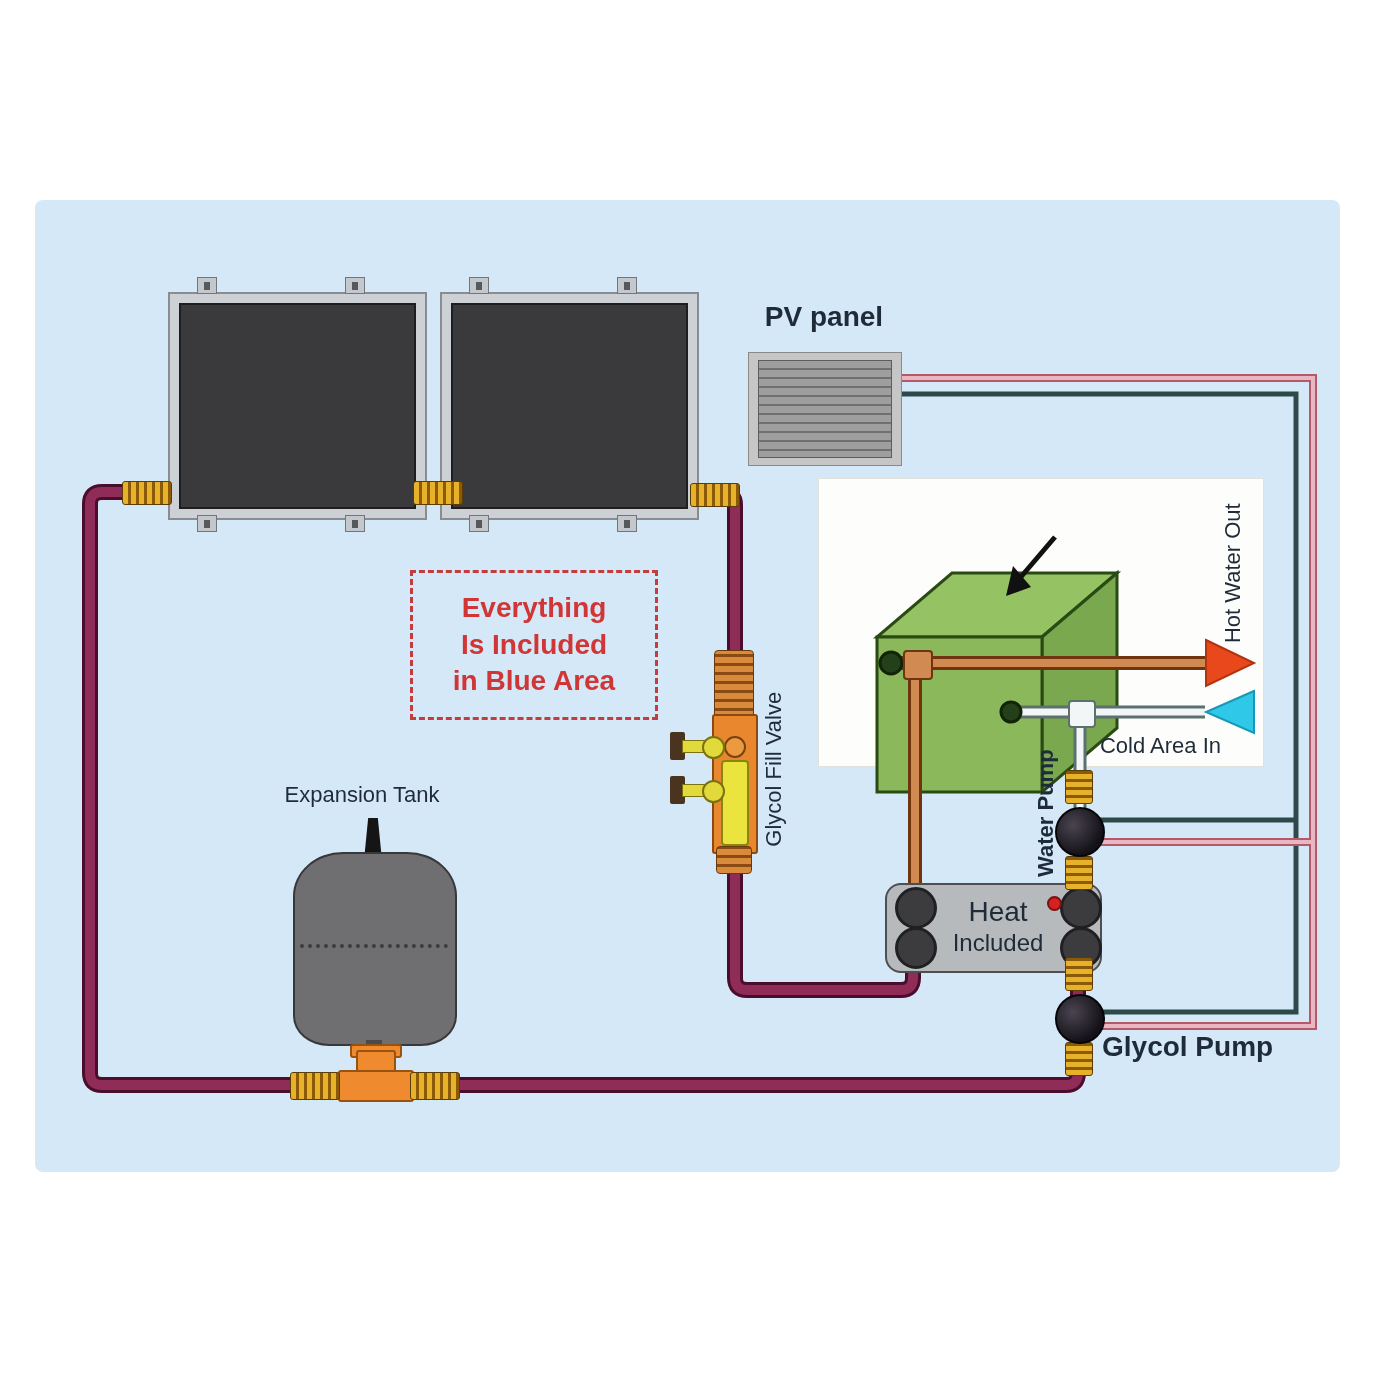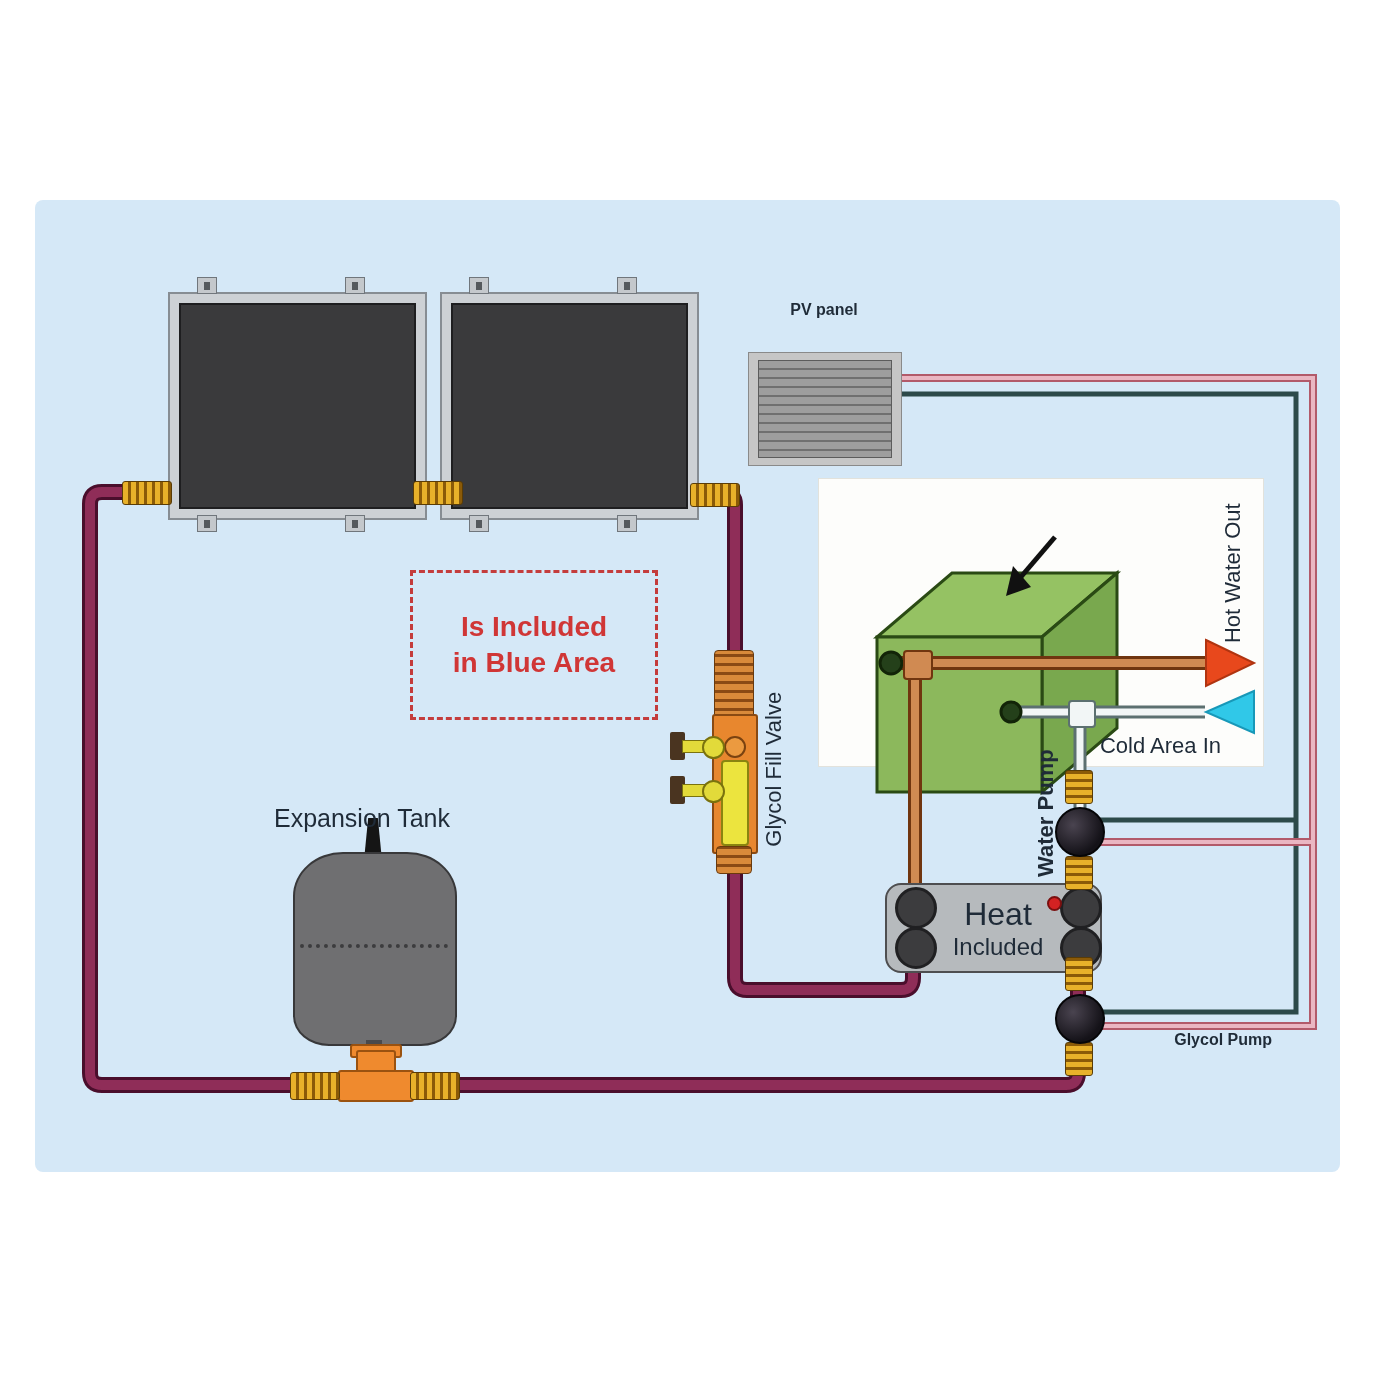--- a/index.html
+++ b/index.html
@@ -1,19 +1,19 @@
 <!DOCTYPE html>
 <html><head>
 <meta charset="utf-8">
 <style>
   html,body{margin:0;padding:0;background:#ffffff;}
   #stage{position:relative;width:1400px;height:1400px;background:#ffffff;overflow:hidden;
          font-family:"Liberation Sans", sans-serif;}
   .abs{position:absolute;}
-  .lbl{color:#1f2b38;font-size:16px;line-height:1.2;text-align:center;white-space:nowrap;}
+  .lbl{color:#1f2b38;font-size:28px;line-height:1.2;text-align:center;white-space:nowrap;}
   .bold{font-weight:bold;}
   .rot{transform:rotate(-90deg);}
   
   #blue-area{left:35px;top:200px;width:1305px;height:972px;background:#d5e8f7;border-radius:8px;z-index:1;}
   #inset-box{left:818px;top:478px;width:444px;height:287px;background:#fdfdfb;border:1px solid #e2e2dc;z-index:2;}
   #note-box{left:410px;top:570px;width:242px;height:144px;border:3px dashed #c43c3c;z-index:2;
             display:flex;flex-direction:column;justify-content:center;}
   #note-box div{color:#d03636;font-weight:bold;font-size:28px;line-height:1.3;text-align:center;}
   #diagram-svg{left:0;top:0;width:1400px;height:1400px;z-index:3;}
   .comp{z-index:5;}
@@ -61,20 +61,21 @@
 </head>
 <body>
 
 <div id="stage">
 
   <div id="blue-area" class="abs"></div>
 
   <div id="inset-box" class="abs"></div>
 
   <div id="note-box" class="abs">
+    <div>Everything</div>
     <div>Is Included</div>
     <div>in Blue Area</div>
   </div>
 
   <svg id="diagram-svg" class="abs" viewBox="0 0 1400 1400">
 
     <g>
       <polygon points="877,637 1042,637 1117,573 952,573" fill="#95c263" stroke="#2a4a14" stroke-width="3"></polygon>
       <polygon points="1042,637 1117,573 1117,728 1042,792" fill="#79a84e" stroke="#2a4a14" stroke-width="3"></polygon>
       <rect x="877" y="637" width="165" height="155" fill="#8cb85c" stroke="#2a4a14" stroke-width="3"></rect>
@@ -185,24 +186,24 @@
   <div class="abs comp tee-sq" style="left:1068px;top:700px;width:24px;height:24px;background:#f2f6f6;border:2px solid #5c7070;"></div>
 
   <div class="abs comp brassv" style="left:1065px;top:770px;width:26px;height:32px;"></div>
   <div class="abs comp brassv" style="left:1065px;top:856px;width:26px;height:32px;"></div>
   <div class="abs comp pump" style="left:1055px;top:807px;"></div>
   <div class="abs comp brassv" style="left:1065px;top:957px;width:26px;height:32px;"></div>
   <div class="abs comp brassv" style="left:1065px;top:1042px;width:26px;height:32px;"></div>
   <div class="abs comp pump" style="left:1055px;top:994px;"></div>
 
   <div class="abs txt lbl bold" style="left:748px;top:300px;width:152px;">PV panel</div>
-  <div class="abs txt lbl" style="left:262px;top:803px;width:200px;font-size:25px;">Expansion Tank</div>
+  <div class="abs txt lbl" style="left:262px;top:782px;width:200px;font-size:22px;">Expansion Tank</div>
   <div class="abs txt lbl rot" style="left:689px;top:756px;width:170px;font-size:22px;">Glycol Fill Valve</div>
   <div class="abs txt" style="left:918px;top:895px;width:160px;z-index:6;">
-    <div class="lbl" style="font-size:32px;">Heat</div>
+    <div class="lbl" style="font-size:28px;">Heat</div>
     <div class="lbl" style="font-size:24px;">Included</div>
   </div>
   <div class="abs txt lbl bold rot" style="left:966px;top:800px;width:160px;font-size:22px;">Water Pump</div>
   <div class="abs txt lbl bold" style="left:1102px;top:1030px;width:170px;text-align:right;">Glycol Pump</div>
   <div class="abs txt lbl rot" style="left:1158px;top:560px;width:150px;font-size:22px;">Hot Water Out</div>
   <div class="abs txt lbl" style="left:1078px;top:733px;width:165px;font-size:22px;">Cold Area In</div>
 
 </div>
 
 </body></html>

